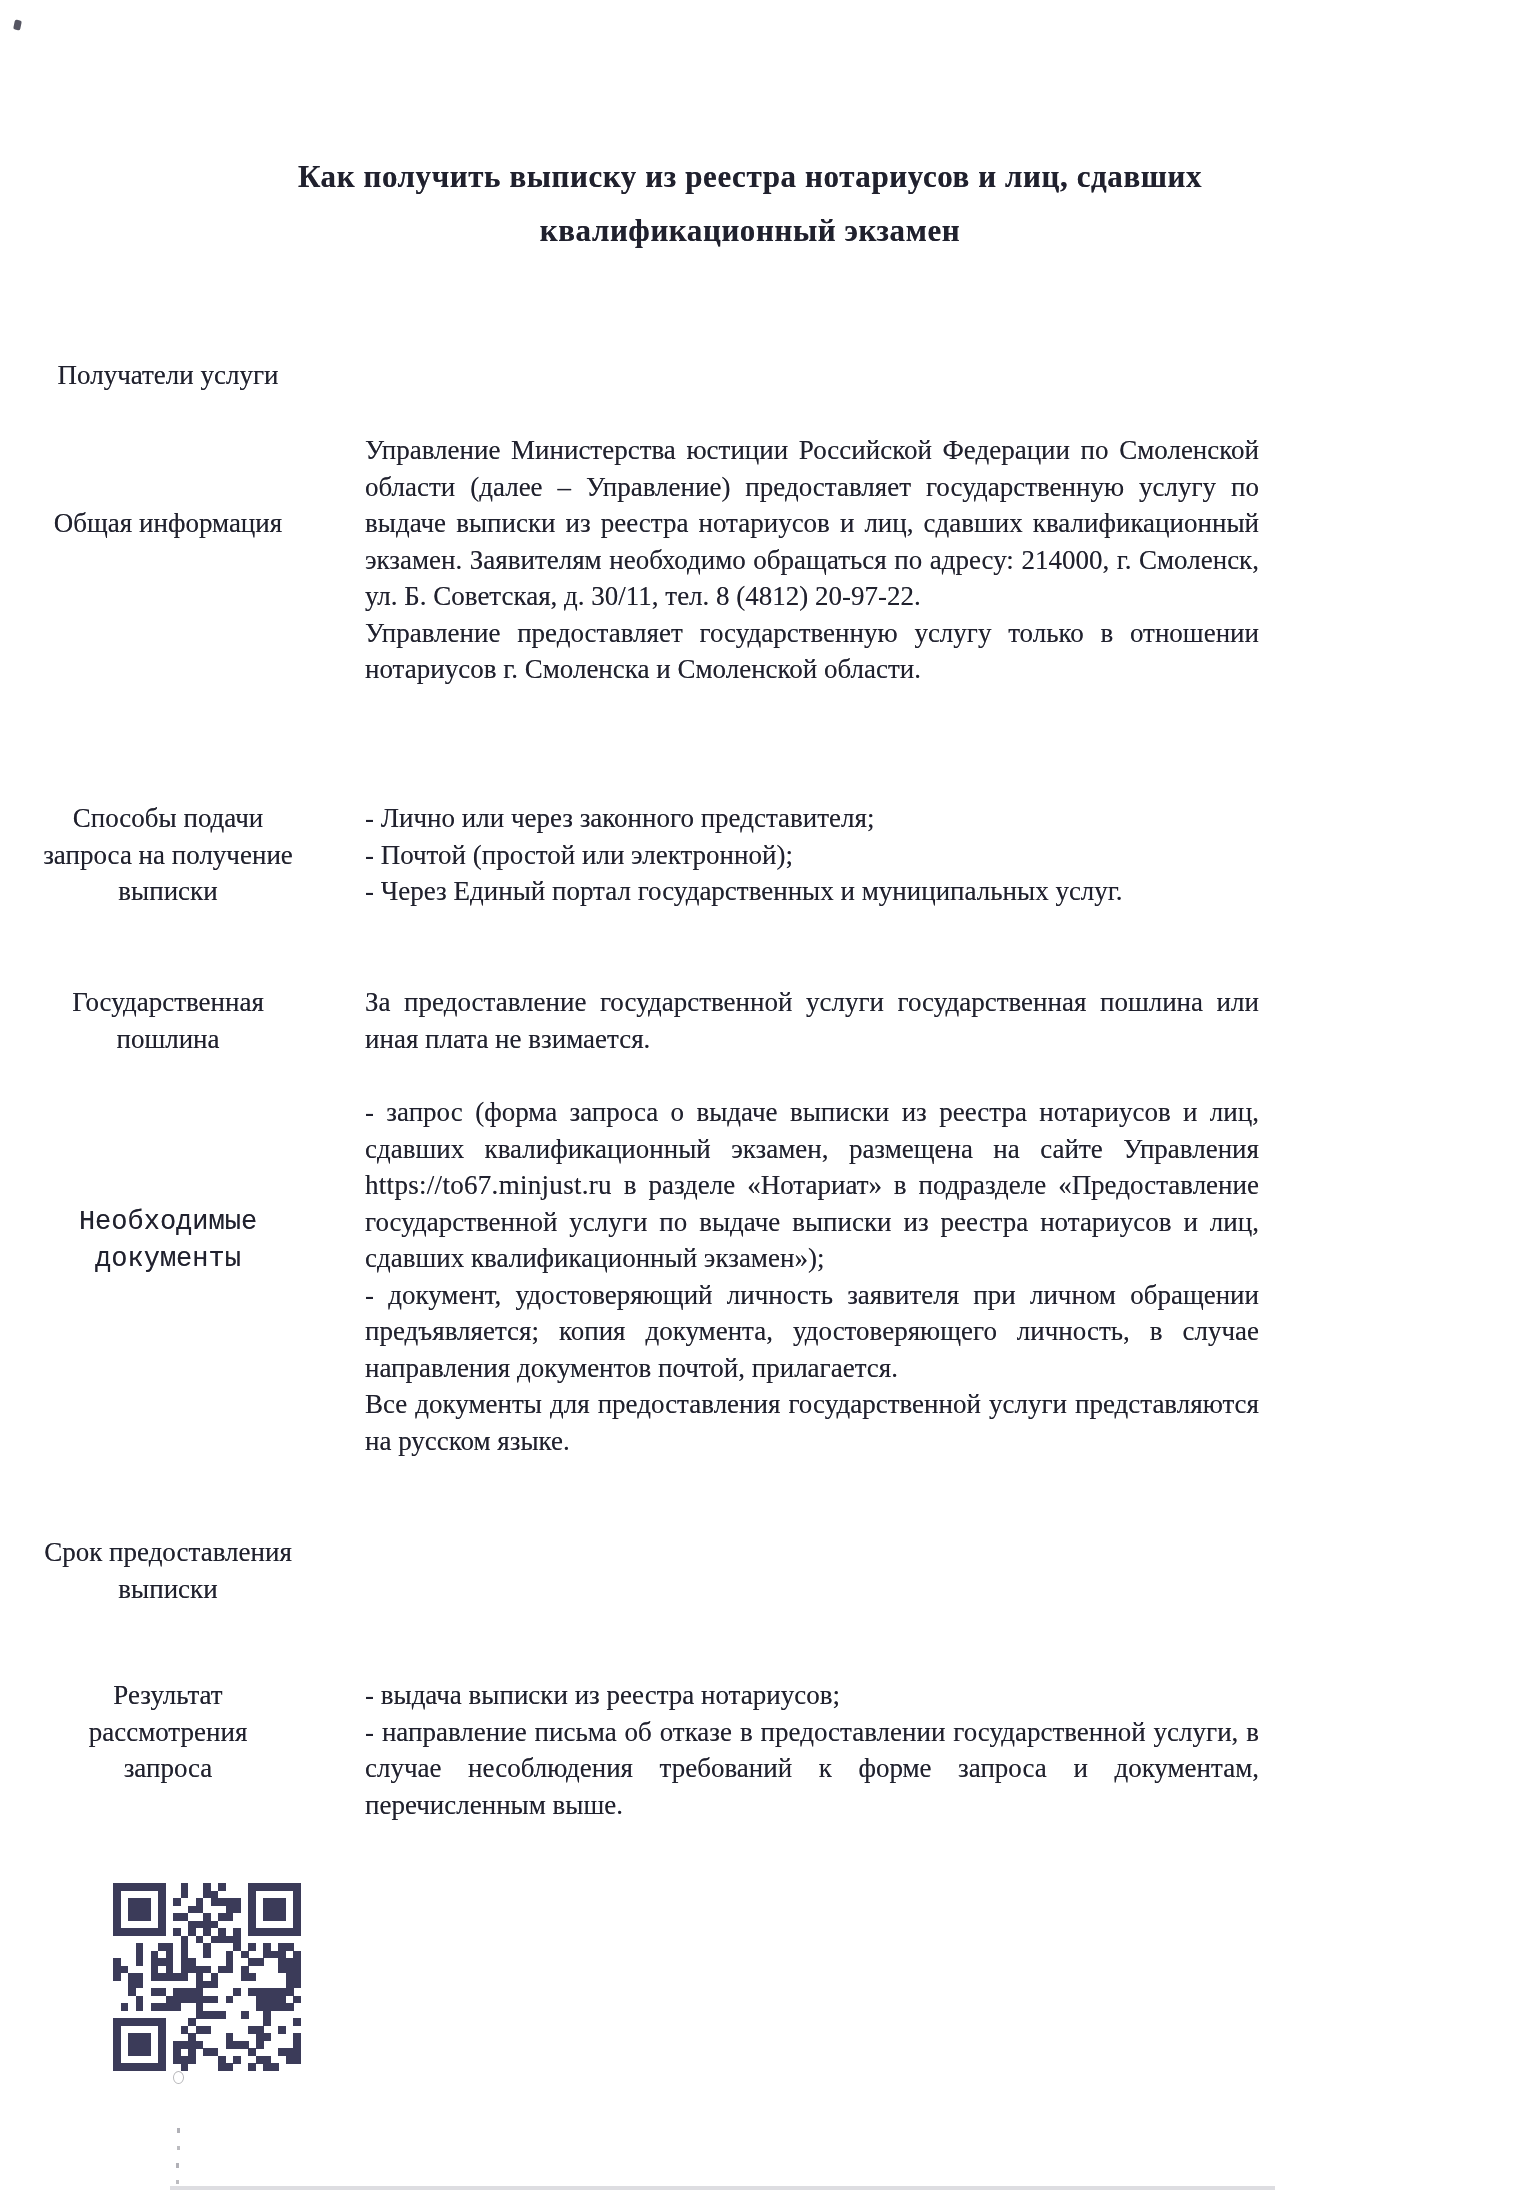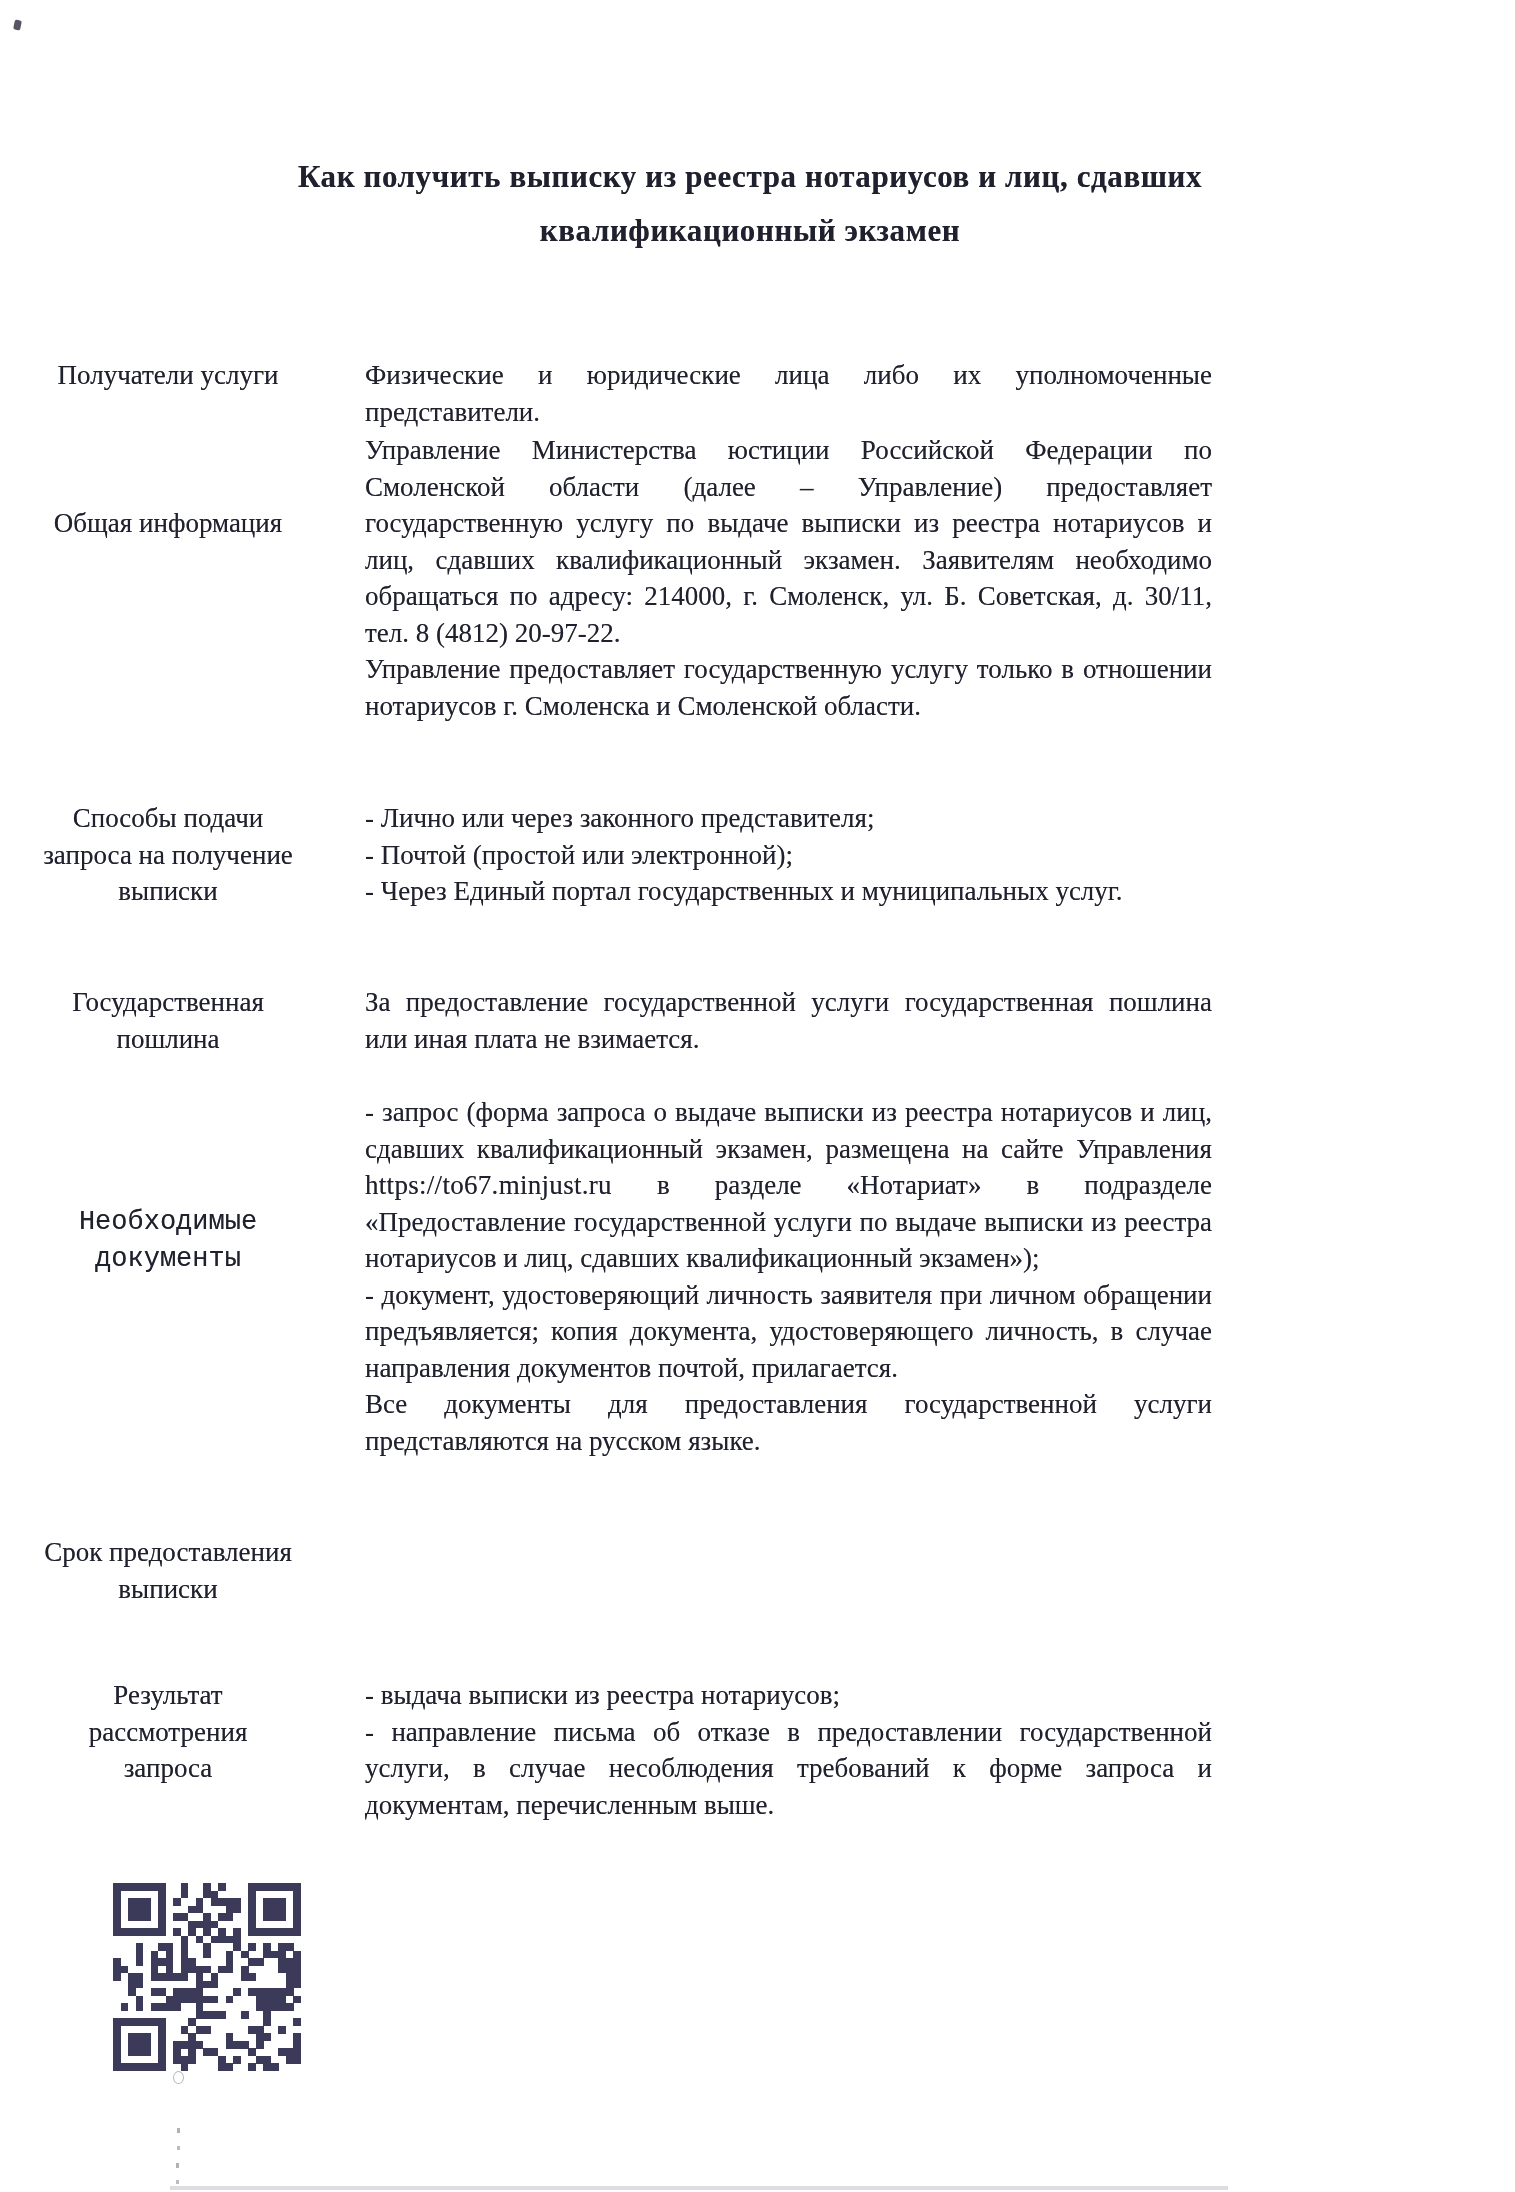--- a/index.html
+++ b/index.html
@@ -4,20 +4,21 @@
 <style>
   html,body{margin:0;padding:0;background:#ffffff;}
   .page{
     position:relative;
     width:1228px;height:2192px;
     background:#fffffe;
     overflow:hidden;
     font-family:"Liberation Serif","DejaVu Serif",serif;
     color:#232430;
     filter:contrast(1.03) blur(0.22px);
+    padding-left:47px;
   }
   .doc-title{
     position:absolute;top:150px;left:160px;width:1180px;
     text-align:center;font-weight:bold;
     font-size:31px;line-height:54px;letter-spacing:0.6px;
     text-shadow:0 0 0.6px rgba(30,30,44,0.6);
   }
   .row{position:absolute;left:0;right:0;}
   .label{
     position:absolute;left:2px;width:332px;
@@ -46,21 +47,20 @@
 
   <div class="speck" style="left:14px;top:20px;width:7px;height:10px;border-radius:2px;transform:rotate(12deg);opacity:.85;"></div>
 
   <div class="doc-title">
     <div>Как получить выписку из реестра нотариусов и лиц, сдавших</div>
     <div>квалификационный экзамен</div>
   </div>
 
   <div class="row" style="top:357px;">
     <div class="label">Получатели услуги</div>
-    <div class="content">Физические и юридические лица либо их уполномоченные представители.</div>
   </div>
 
   <div class="row" style="top:432px;">
     <div class="label" style="top:73px;">Общая информация</div>
     <div class="content">
       <p>Управление Министерства юстиции Российской Федерации по Смоленской области (далее – Управление) предоставляет государственную услугу по выдаче выписки из реестра нотариусов и лиц, сдавших квалификационный экзамен. Заявителям необходимо обращаться по адресу: 214000, г. Смоленск, ул. Б. Советская, д. 30/11, тел. 8 (4812) 20-97-22.</p>
       <p class="para-gap">Управление предоставляет государственную услугу только в отношении нотариусов г. Смоленска и Смоленской области.</p>
     </div>
   </div>
 

